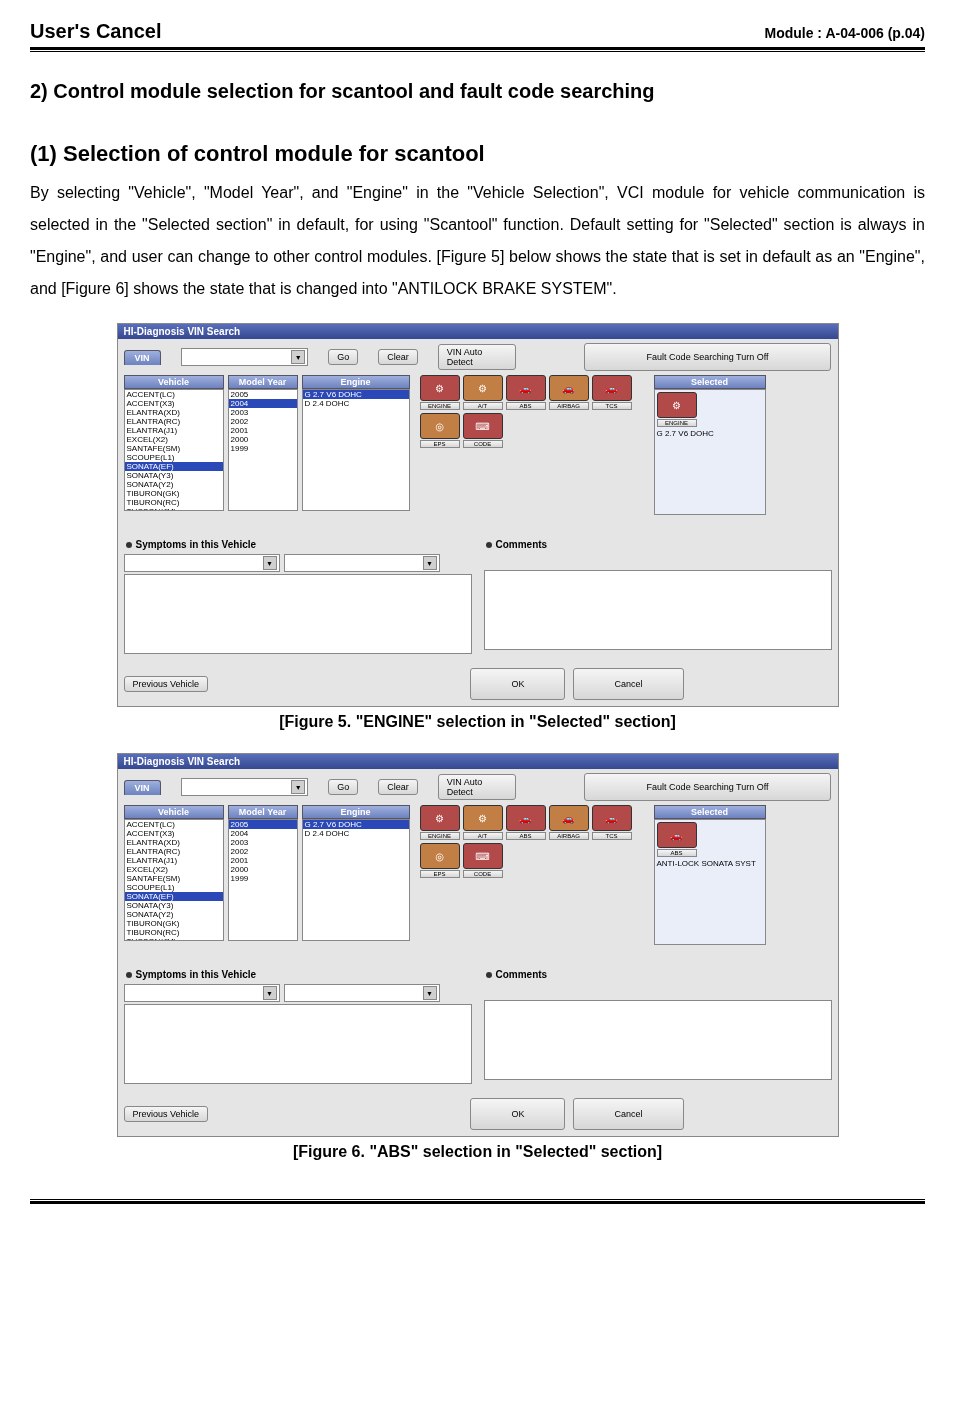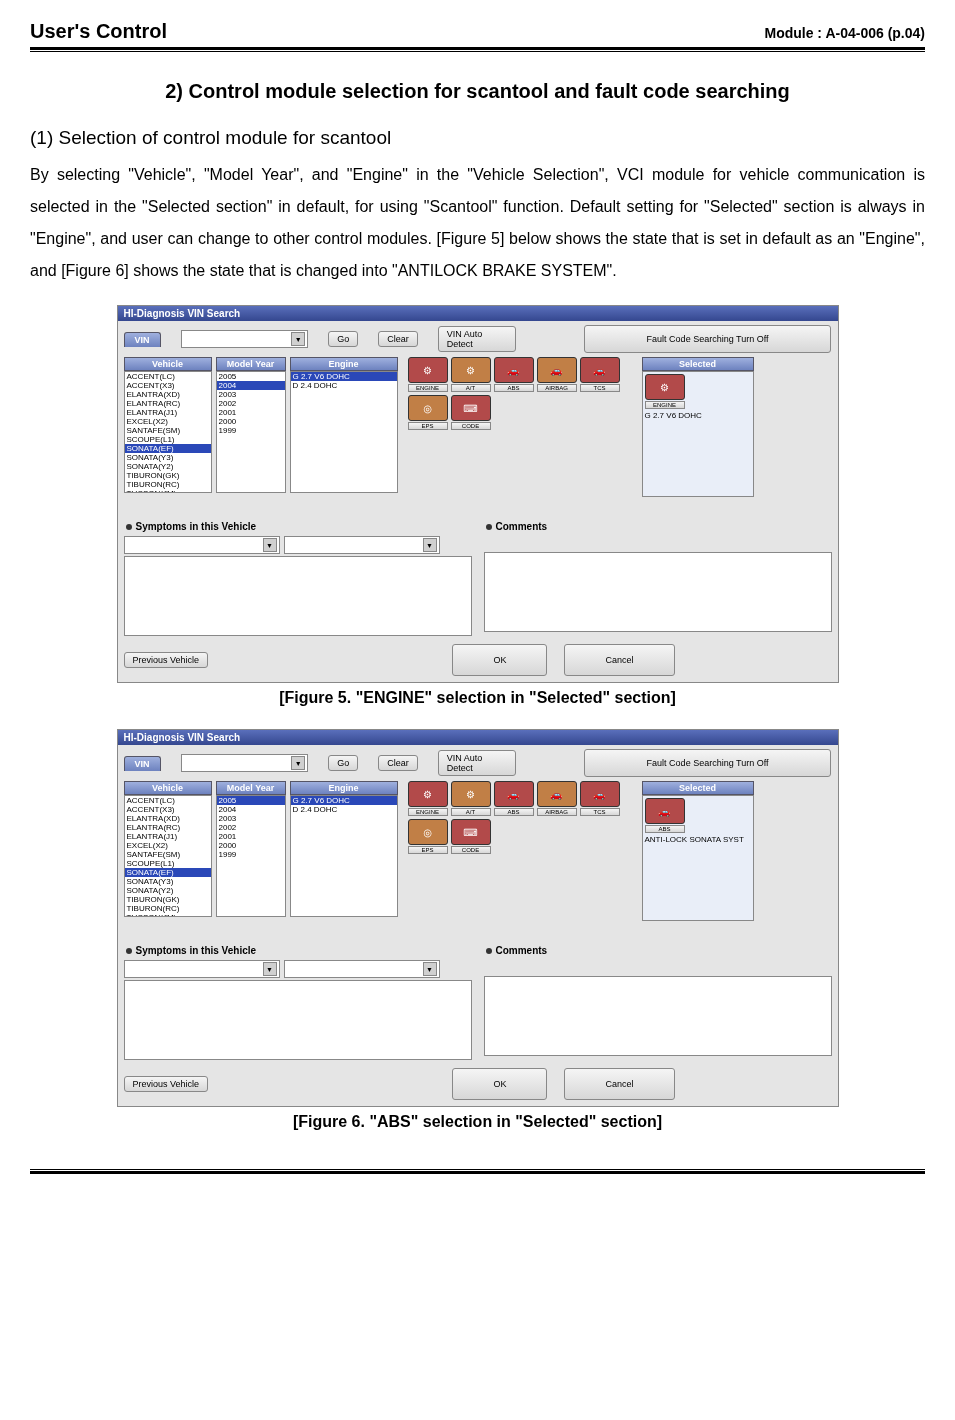--- a/index.html
+++ b/index.html
@@ -12,22 +12,22 @@
   }
   .header-row {
     display: flex;
     justify-content: space-between;
     align-items: baseline;
     margin-bottom: 4px;
   }
   .header-left { font-size: 20px; font-weight: bold; }
   .header-right { font-size: 14px; font-weight: bold; }
   .double-rule { border-top: 3px solid #000; border-bottom: 1px solid #000; height:1px; margin-bottom: 28px; }
-  .section-title { font-size: 20px; font-weight: bold; margin-bottom: 24px; text-align: center; }
-  .subsection-title { font-size: 19px; font-weight: normal; margin-bottom: 10px; }
+  .section-title { font-size: 20px; font-weight: bold; margin-bottom: 38px; }
+  .subsection-title { font-size: 22px; font-weight: bold; margin-bottom: 10px; }
   .body-text { font-size: 16px; line-height: 2; text-align: justify; margin-bottom: 18px; }
   .fig-wrap { display:flex; justify-content:center; margin: 10px 0 6px 0; }
   .fig-caption { text-align:center; font-weight:bold; font-size:16px; margin-bottom:22px; }
 
   
   .shot {
     width: 720px;
     border: 1px solid #888;
     background: #e5e5e5;
     font-size: 9px;
@@ -67,21 +67,21 @@
     background: linear-gradient(#9fb0de,#6d82bf);
     color:#fff; font-weight:bold; text-align:center;
     border:1px solid #556; padding:1px 0;
   }
   .listbox {
     background:#fff; border:1px solid #888; height:120px; overflow:hidden;
     font-size:8px;
   }
   .listbox div { padding:0 2px; white-space:nowrap; }
   .sel { background:#2a48b8; color:#fff; }
-  .col1 { width:88px; } .col2 { width:70px; } .col3 { width:108px; }
+  .col1 { width:100px; } .col2 { width:70px; } .col3 { width:108px; }
   .icon-grid {
     width:230px; display:flex; flex-wrap:wrap; gap:3px; padding-left:6px;
   }
   .icon-cell {
     width:40px; display:flex; flex-direction:column; align-items:center; gap:1px;
   }
   .icon-box {
     width:38px; height:24px; background:#b24a4a; border:1px solid #333; border-radius:3px;
     display:flex; align-items:center; justify-content:center; color:#fff; font-size:10px;
   }
@@ -92,29 +92,29 @@
   }
   .selected-col { width:112px; }
   .selected-body { background:#e9eef8; border:1px solid #888; height:120px; padding:2px; }
   .sel-icon-row { display:flex; gap:2px; align-items:flex-start; }
   .panel-label { font-size:10px; font-weight:bold; padding:4px 2px 2px 2px; }
   .bullet { width:6px;height:6px;background:#333;border-radius:50%;display:inline-block;margin-right:4px; vertical-align:middle;}
   .sym-row { display:flex; gap:12px; margin-top:20px; }
   .sym-block { flex:1; }
   .sym-combos { display:flex; gap:4px; margin:2px 0; }
   .big-white { background:#fff; border:1px solid #888; height:78px; }
-  .foot { display:flex; justify-content:space-between; margin-top:8px; gap:17px; align-items:center; }
+  .foot { display:flex; justify-content:space-between; margin-top:14px; gap:8px; align-items:center; }
   .foot .spacer { flex:1; }
   .footer-rule { margin-top:38px; border-top:1px solid #000; border-bottom:3px solid #000; height:1px;}
 </style>
 </head>
 <body>
 
 <div class="header-row">
-  <div class="header-left">User's Control</div>
+  <div class="header-left">User's Cancel</div>
   <div class="header-right">Module : A-04-006 (p.04)</div>
 </div>
 <div class="double-rule"></div>
 
 <div class="section-title">2) Control module selection for scantool and fault code searching</div>
 
 <div class="subsection-title">(1) Selection of control module for scantool</div>
 <div class="body-text">By selecting "Vehicle", "Model Year", and "Engine" in the "Vehicle Selection", VCI module for vehicle communication is selected in the "Selected section" in default, for using "Scantool" function. Default setting for "Selected" section is always in "Engine", and user can change to other control modules. [Figure 5] below shows the state that is set in default as an "Engine", and [Figure 6] shows the state that is changed into "ANTILOCK BRAKE SYSTEM".</div>
 
 <div class="fig-wrap">

